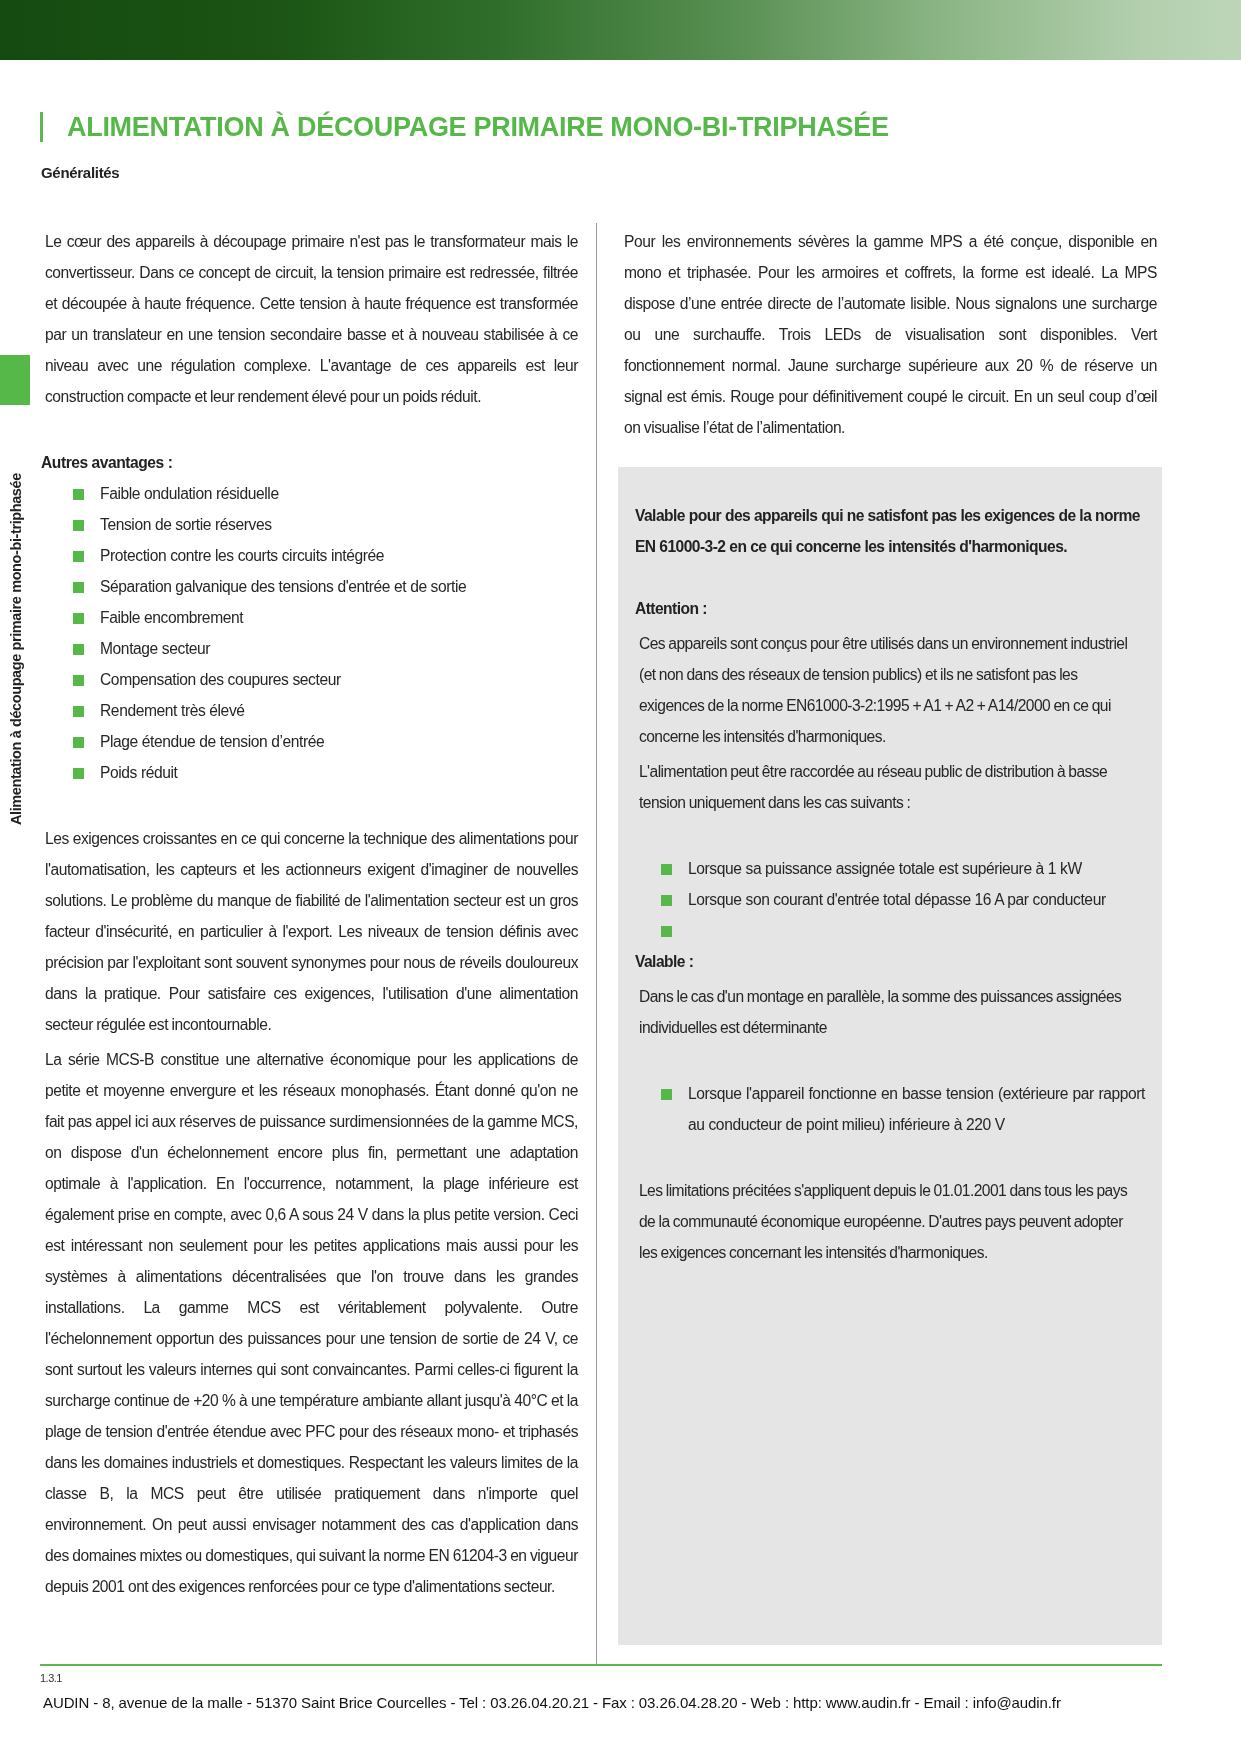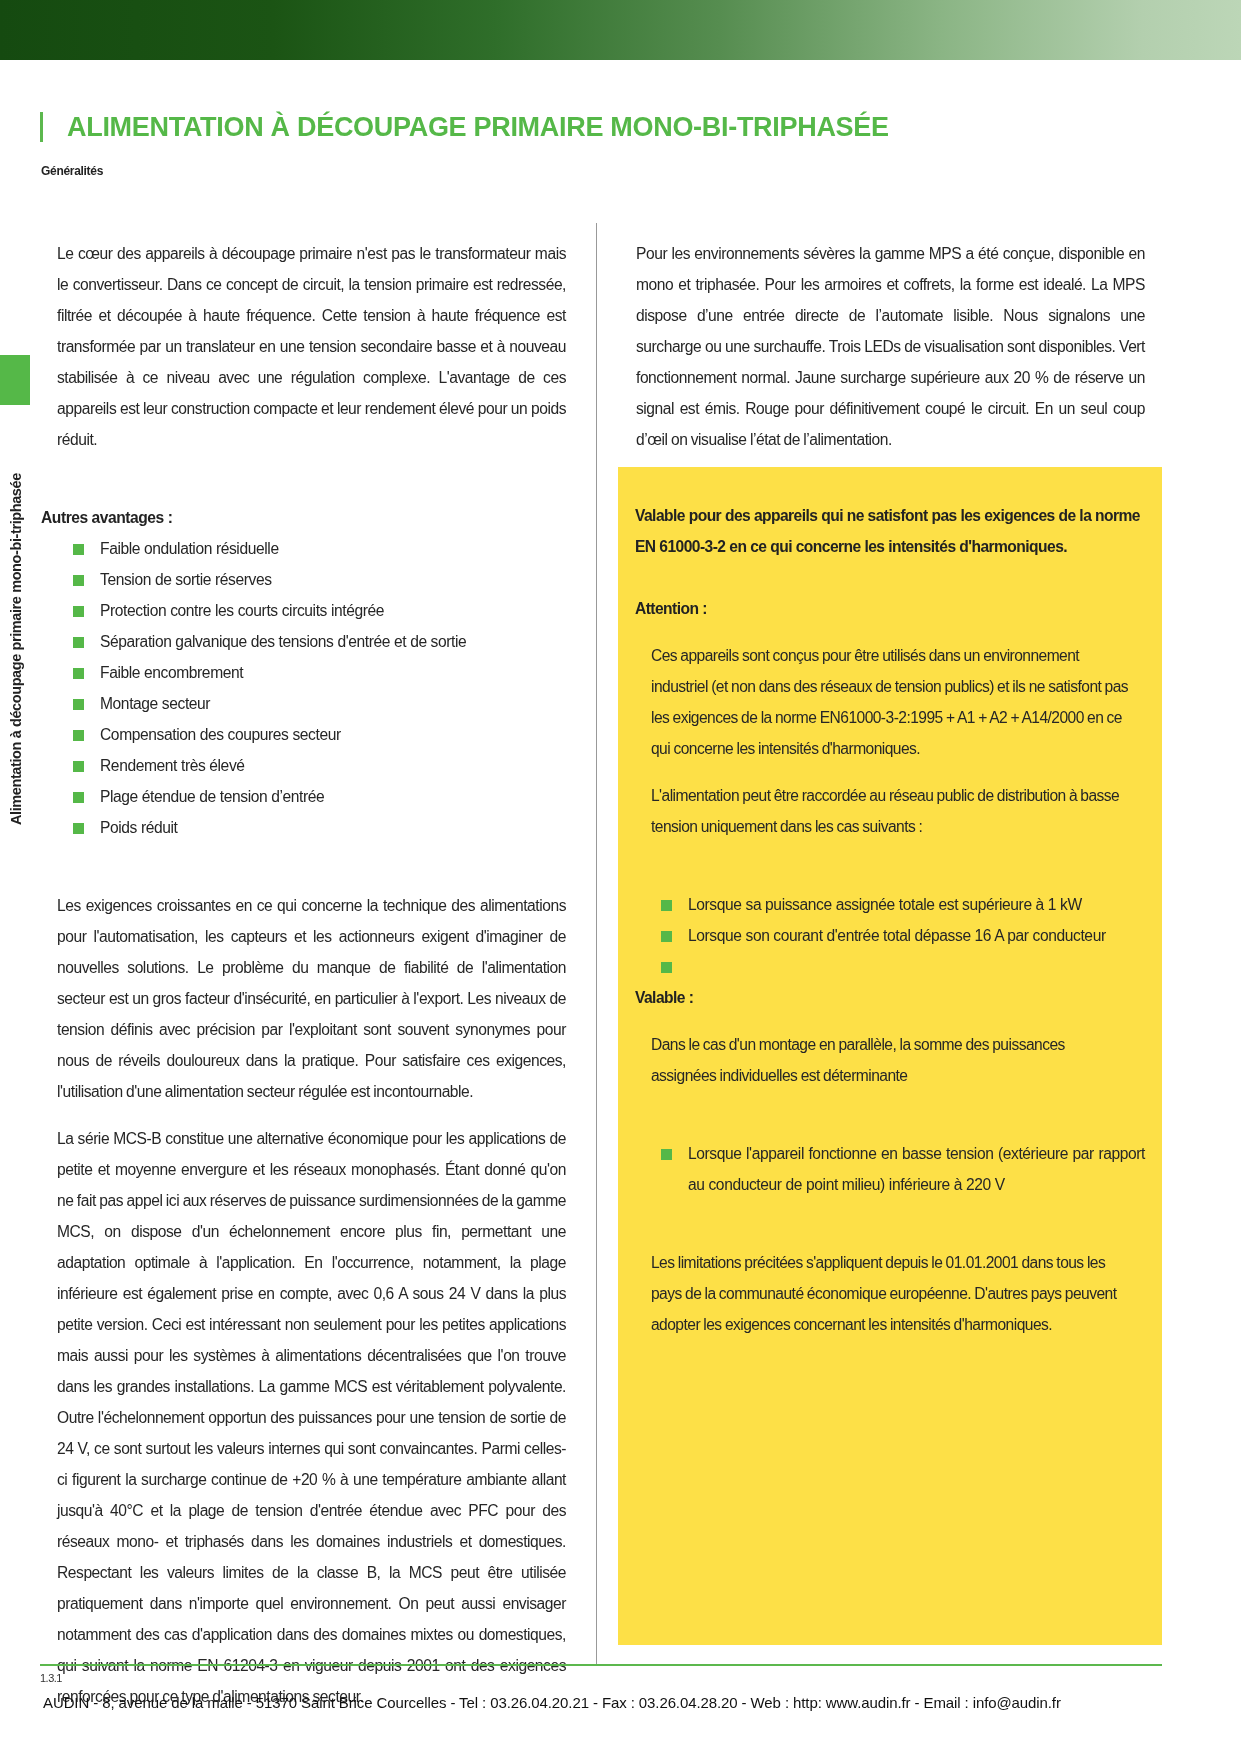--- a/index.html
+++ b/index.html
@@ -12,50 +12,50 @@
     position: absolute; left: 0; top: 0; width: 1241px; height: 60px;
     background: linear-gradient(90deg, #154a10 0%, #1b5414 22%, #2f6e2a 40%, #568d50 58%, #8bb585 76%, #b3cfae 92%, #bcd6b7 100%);
   }
   .title-row { position: absolute; left: 40px; top: 110px; height: 34px; display: flex; align-items: center; }
   .title-bar { width: 3px; height: 30px; background: #5cb84e; margin-right: 24px; }
   .page-title {
     color: #55b848; font-family: "Liberation Sans", sans-serif; font-weight: bold;
     font-size: 27px; letter-spacing: -0.3px; white-space: nowrap;
   }
   .section-sub {
-    position: absolute; left: 41px; top: 164px; font-size: 12px; font-weight: bold; color: #222;
+    position: absolute; left: 41px; top: 164px; font-size: 15px; font-weight: bold; color: #222;
     letter-spacing: -0.3px;
   }
   .side-tab { position: absolute; left: 0; top: 355px; width: 30px; height: 50px; background: #55b848; }
   .side-label {
     position: absolute; left: 8px; top: 825px; transform-origin: 0 0; transform: rotate(-90deg);
     font-size: 14.5px; font-weight: bold; color: #222; white-space: nowrap; letter-spacing: -0.4px;
   }
   .col-divider { position: absolute; left: 596px; top: 223px; width: 1px; height: 1443px; background: #999; }
   .bottom-rule { position: absolute; left: 40px; top: 1664px; width: 1122px; height: 2px; background: #5cb84e; }
 
   .col-left { position: absolute; left: 41px; top: 222px; width: 541px; }
   .col-right { position: absolute; left: 620px; top: 222px; width: 541px; }
   .p {
-    font-size: 15.6px; line-height: 31px; text-align: justify; margin: 16px; color: #262626;
+    font-size: 15.6px; line-height: 31px; text-align: justify; margin: 4px; color: #262626;
     letter-spacing: -0.45px; word-spacing: -0.5px;
   }
   .bold-label { font-weight: bold; font-size: 15.6px; line-height: 31px; letter-spacing: -0.45px; color: #222; margin: 0; }
   .list { list-style: none; margin: 0; padding: 0; }
   .list li {
     position: relative; padding-left: 59px; font-size: 15.6px; line-height: 31px; color: #262626;
     letter-spacing: -0.4px;
   }
   .list li .bullet {
     position: absolute; left: 32px; top: 11px; width: 11px; height: 11px; background: #55b848;
   }
   .gap-m { height: 31px; }
 
   .green-box {
-    position: absolute; left: 618px; top: 467px; width: 544px; height: 1178px; background: #fde047;
+    position: absolute; left: 618px; top: 467px; width: 544px; height: 1178px; background: #e5e5e5;
   }
   .box-inner { position: absolute; left: 17px; top: 33px; width: 510px; }
   .box-inner .p, .box-inner .bold-label { text-align: left; letter-spacing: -0.55px; }
   .box-inner .list li { padding-left: 53px; text-align: justify; letter-spacing: -0.4px; }
   .box-inner .list li .bullet { left: 26px; }
 
   .page-num { position: absolute; left: 40px; top: 1672px; font-size: 11px; color: #333; letter-spacing: -0.5px; }
   .footer {
     position: absolute; left: 43px; top: 1694px; font-size: 15px; color: #111;
     font-family: "Liberation Sans", sans-serif; white-space: nowrap; letter-spacing: -0.1px;

